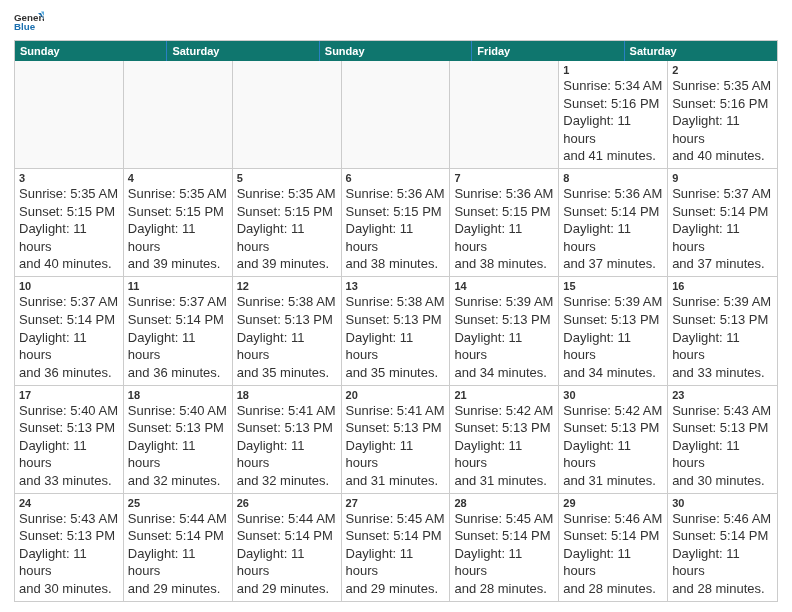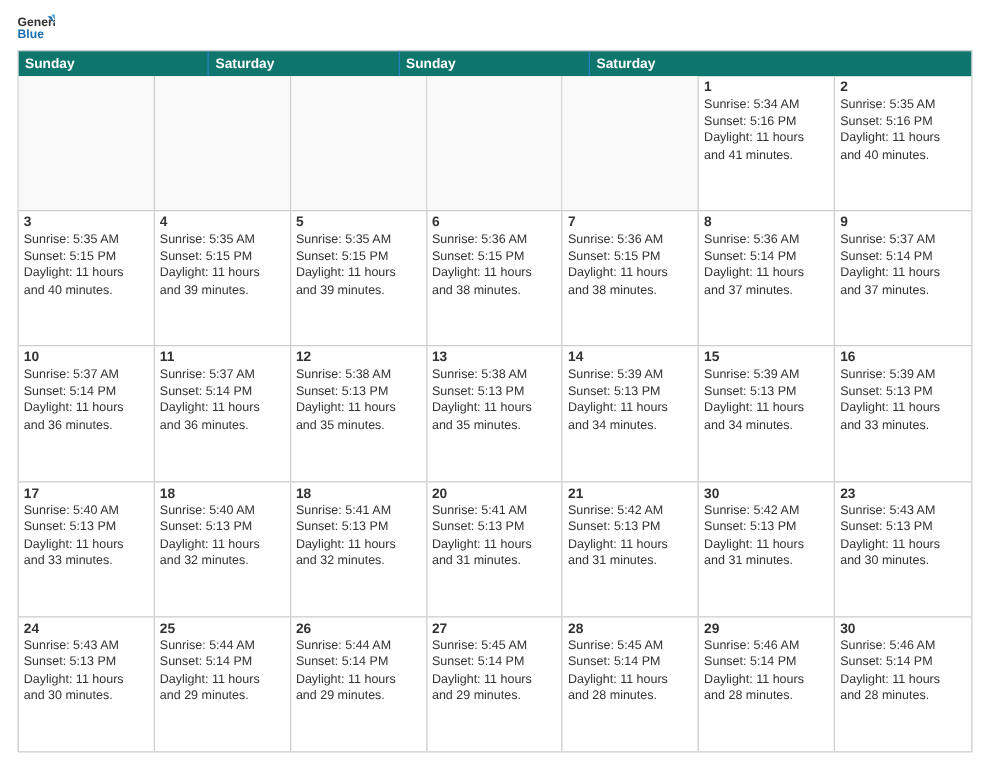--- a/index.html
+++ b/index.html
@@ -95,21 +95,21 @@
     .cal-cell.empty {
       background: #f9f9f9;
     }
     .day-num {
       font-size: 11px;
       font-weight: bold;
       margin-bottom: 1px;
       display: block;
     }
     .cell-info {
-      font-size: 10px;
+      font-size: 13px;
       line-height: 1.35;
       color: #333;
     }
   </style>
 </head>
 <body>
 
 <div class="page">
   <div class="header">
     <div class="logo">
@@ -124,20 +124,21 @@
       <div class="month-title"></div>
       <div class="location"></div>
     </div>
   </div>
 
   <div class="calendar">
     <div class="cal-header">
     <div class="cal-header-cell">Sunday</div>
         <div class="cal-header-cell">Saturday</div>
         <div class="cal-header-cell">Sunday</div>
+        <div class="cal-header-cell">Friday</div>
         <div class="cal-header-cell">Saturday</div>
       </div>
     <div class="cal-body">
     <div class="cal-row">
           <div class="cal-cell empty"></div>
           <div class="cal-cell empty"></div>
           <div class="cal-cell empty"></div>
           <div class="cal-cell empty"></div>
           <div class="cal-cell empty"></div>
           <div class="cal-cell">

